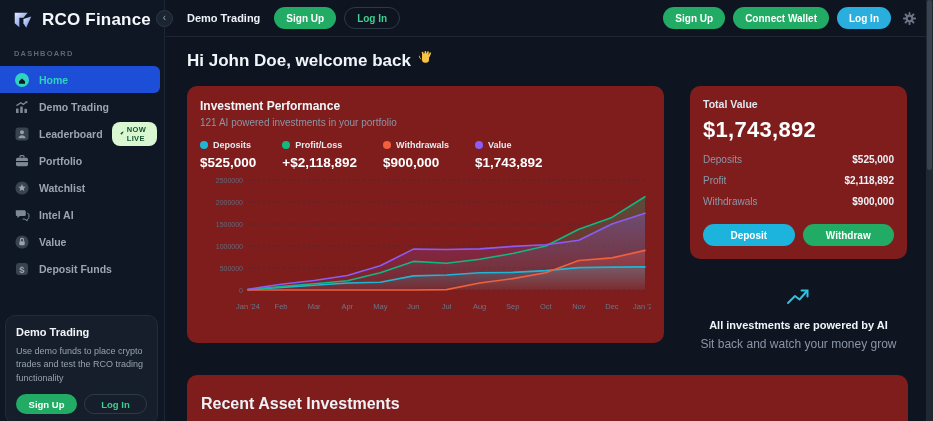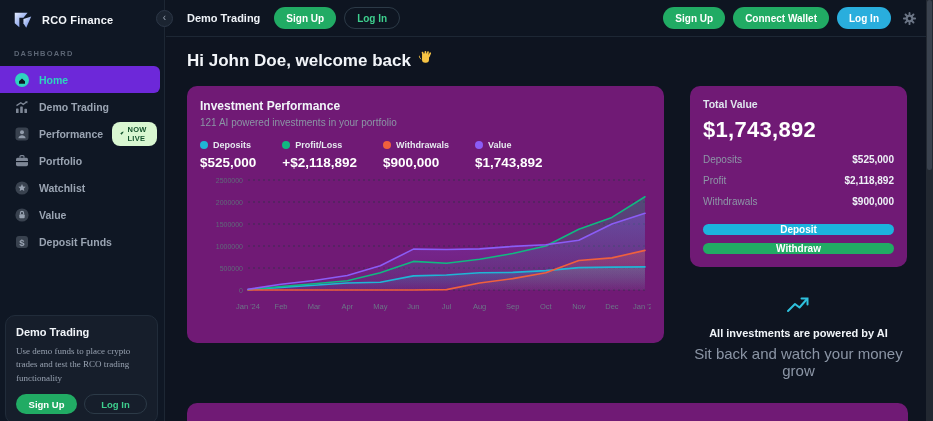--- a/index.html
+++ b/index.html
@@ -8,45 +8,45 @@
     position:relative; width:933px; height:421px; overflow:hidden;
     background:#0e1420; font-family:"Liberation Sans", sans-serif; color:#e8edf3;
   }
   
   .sidebar {
     position:absolute; left:0; top:0; width:165px; height:100%;
     background:#0f1724; border-right:1px solid #1d2734;
   }
   .logo-row { display:flex; align-items:center; gap:8px; padding:9px 12px; }
   .logo-mark { width:22px; height:22px; flex:0 0 auto; }
-  .brand-name { font-size:11px; font-weight:bold; color:#f4f7fb; letter-spacing:.2px; }
+  .brand-name { font-size:17px; font-weight:bold; color:#f4f7fb; letter-spacing:.2px; }
   .collapse-btn {
     position:absolute; left:156px; top:10px; width:17px; height:17px; z-index:5;
     border-radius:50%; background:#1b2431; border:1px solid #2c3747;
     color:#9aa4b2; font-size:10px; line-height:14px; text-align:center; cursor:pointer;
   }
   .section-label { padding:9px 14px 8px; font-size:7.5px; letter-spacing:1.2px; color:#5c6675; font-weight:bold; }
   .nav { display:flex; flex-direction:column; }
   .nav-item {
     display:flex; align-items:center; gap:9px; height:27px; padding:0 10px 0 14px;
     font-size:10.5px; font-weight:bold; color:#9aa4b2; cursor:pointer;
   }
   .nav-item .ic { width:16px; height:16px; flex:0 0 auto; display:flex; }
-  .nav-item.active { background:#6d28d9; color:#2dd4bf; border-radius:0 6px 6px 0; margin-right:4px; }
+  .nav-item.active { background:#1d4ed8; color:#2dd4bf; border-radius:0 6px 6px 0; margin-right:4px; }
   .badge {
     margin-left:auto; display:flex; align-items:center; gap:3px;
     background:#d9f7d1; color:#14532d; font-size:7.5px; font-weight:bold;
     padding:3px 7px; border-radius:8px; letter-spacing:.3px;
   }
   .demo-card {
     position:absolute; left:5px; right:6px; bottom:-3px;
     background:#161e2b; border:1px solid #212c3a; border-radius:10px; padding:10px 10px 9px;
   }
   .demo-card h3 { font-size:11px; color:#f1f5f9; margin-bottom:7px; }
-  .demo-card p  { font-size:9px; line-height:1.5; color:#97a1b0; margin-bottom:9px;font-family:Liberation Serif, serif; }
+  .demo-card p  { font-size:9px; line-height:1.5; color:#97a1b0; margin-bottom:9px; }
   .demo-card .btn-row { display:flex; gap:7px; }
   .btn { border:none; border-radius:11px; font-family:inherit; font-weight:bold; cursor:pointer; }
   .btn-green { background:#21ab64; color:#fff; }
   .btn-outline-green { background:transparent; border:1px solid #2c3a47; color:#3ecf8e; }
   .demo-card .btn { flex:1; height:20px; font-size:9.5px; }
   
   .topbar {
     position:absolute; left:166px; top:0; right:0; height:37px;
     background:#0e1521; border-bottom:1px solid #1d2734;
     display:flex; align-items:center; padding:0 16px 0 21px;
@@ -54,44 +54,44 @@
   .topbar-label { font-size:11px; font-weight:bold; color:#eef2f7; margin-right:14px; }
   .topbar .btn { height:22px; padding:0 12px; font-size:10px; }
   .topbar .gap { display:flex; gap:8px; align-items:center; }
   .spacer { flex:1; }
   .btn-blue { background:#29aedd; color:#fff; }
   .gear { width:15px; height:15px; margin-left:11px; cursor:pointer; display:flex; }
   
   .main { position:absolute; left:166px; top:37px; right:7px; bottom:0; padding:13px 0 0 21px; }
   h1.greet { font-size:17px; font-weight:bold; color:#f2f5f9; display:flex; align-items:center; gap:7px; }
   .content-row { display:flex; gap:26px; margin-top:15px; }
-  .card { background:#701a75; border-radius:10px; }
+  .card { background:#7f1d1d; border-radius:10px; }
   .chart-card { width:477px; height:257px; padding:13px 13px 8px; }
   .chart-card h2 { font-size:12px; color:#f1f5f9; }
   .chart-sub { font-size:10px; color:#8b95a5; margin-top:4px; }
   .legend-row { display:flex; margin-top:12px; }
   .legend-col { margin-right:26px; }
   .legend-head { display:flex; align-items:center; gap:5px; font-size:9px; font-weight:bold; color:#e5e9ef; }
   .legend-dot { width:8px; height:8px; border-radius:50%; }
   .legend-val { font-size:13.5px; font-weight:bold; color:#fff; margin-top:5px; }
   .chart-wrap { margin-top:4px; }
   
   .right-col { width:217px; }
   .total-card { padding:12px 13px 13px; }
   .total-label { font-size:10.5px; font-weight:bold; color:#dfe6ee; }
   .total-value { font-size:22px; font-weight:bold; color:#fff; margin:7px 0 11px; letter-spacing:.3px; }
   .t-row { display:flex; justify-content:space-between; margin-bottom:10px; }
   .t-row .l { font-size:10px; color:#8d97a7; }
   .t-row .v { font-size:10px; font-weight:bold; color:#eef2f7; }
-  .total-card .btn-row { display:flex; gap:8px; margin-top:17px;flex-direction:column; }
+  .total-card .btn-row { display:flex; gap:8px; margin-top:17px; }
   .total-card .btn { flex:1; height:22px; font-size:10px; }
   .btn-cyan { background:#1cb3dd; color:#fff; }
   .ai-note { margin-top:29px; text-align:center; }
   .ai-note .t { font-size:11px; font-weight:bold; color:#f1f5f9; margin-top:9px; }
-  .ai-note .s { font-size:15px; color:#8b95a5; margin-top:6px; }
+  .ai-note .s { font-size:12px; color:#8b95a5; margin-top:6px; }
   .trend-ic { display:inline-flex; width:26px; height:18px; }
   
   .recent-card { width:721px; margin-top:24px; height:90px; border-radius:10px 10px 0 0; overflow:hidden; }
   .recent-card h2 { font-size:16px; color:#eef2f7; padding:20px 14px 13px; }
   .recent-head-strip { height:14px; background:#29323f; }
   
   .scrollbar { position:absolute; right:0; top:0; width:7px; height:100%; background:#222831; }
   .scroll-thumb { position:absolute; top:0; left:1px; width:5px; height:170px; background:#3a424e; border-radius:3px; cursor:pointer; }
 </style>
 </head>
@@ -140,21 +140,21 @@
         <span>Demo Trading</span>
       </div>
       <div class="nav-item">
         <span class="ic">
           <svg viewBox="0 0 16 16" width="16" height="16">
               <rect x="1.5" y="1.5" width="13" height="13" rx="3.2" fill="#39424f"></rect>
               <circle cx="8" cy="6.2" r="2" fill="#939dac"></circle>
               <path d="M4.3 12.2c.6-2.1 2.1-2.9 3.7-2.9s3.1.8 3.7 2.9z" fill="#939dac"></path>
             </svg>
         </span>
-        <span>Performance</span>
+        <span>Leaderboard</span>
         <span class="badge">
           <svg viewBox="0 0 12 12" width="9" height="9">
               <path d="M10.5 1.5c-2.8.3-4.8 1.6-6 3.4l-2 .4 1.5 1.2.9 1.5 1.2 1.5.4-2c1.8-1.2 3.4-3 4-6z" fill="#14532d"></path>
             </svg>
           <span>NOW LIVE</span>
         </span>
       </div>
       <div class="nav-item">
         <span class="ic">
           <svg viewBox="0 0 16 16" width="16" height="16">
@@ -166,20 +166,29 @@
         <span>Portfolio</span>
       </div>
       <div class="nav-item">
         <span class="ic">
           <svg viewBox="0 0 16 16" width="16" height="16">
               <circle cx="8" cy="8" r="6.6" fill="#39424f"></circle>
               <path d="M8 4.1l1.1 2.3 2.6.3-1.9 1.8.5 2.5L8 9.8 5.7 11l.5-2.5L4.3 6.7l2.6-.3z" fill="#97a1b0"></path>
             </svg>
         </span>
         <span>Watchlist</span>
+      </div>
+      <div class="nav-item">
+        <span class="ic">
+          <svg viewBox="0 0 16 16" width="16" height="16" fill="#7e8796">
+              <path d="M1.8 3.2h8.4c.9 0 1.6.7 1.6 1.6v2.6c0 .9-.7 1.6-1.6 1.6H6l-2.6 2V9H3.4c-.9 0-1.6-.7-1.6-1.6z"></path>
+              <path d="M13 6.3h.3c.9 0 1.6.7 1.6 1.6v2.6c0 .9-.7 1.6-1.6 1.6h-.1v1.8l-2.3-1.8H8.6" fill="none" stroke="#7e8796" stroke-width="1"></path>
+            </svg>
+        </span>
+        <span>Intel AI</span>
       </div>
       <div class="nav-item">
         <span class="ic">
           <svg viewBox="0 0 16 16" width="16" height="16">
               <circle cx="8" cy="8" r="6.6" fill="#39424f"></circle>
               <rect x="5.3" y="7.2" width="5.4" height="4" rx="1" fill="#98a2b1"></rect>
               <path d="M6.4 7.2V6a1.6 1.6 0 0 1 3.2 0v1.2" fill="none" stroke="#98a2b1" stroke-width="1.1"></path>
             </svg>
         </span>
         <span>Value</span>

